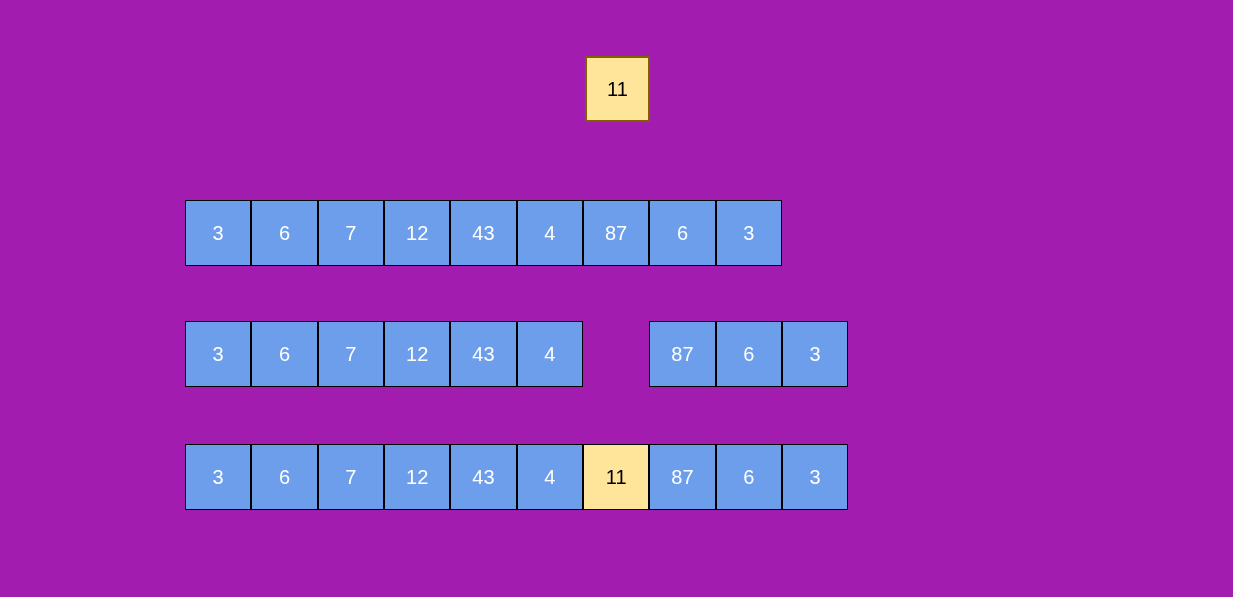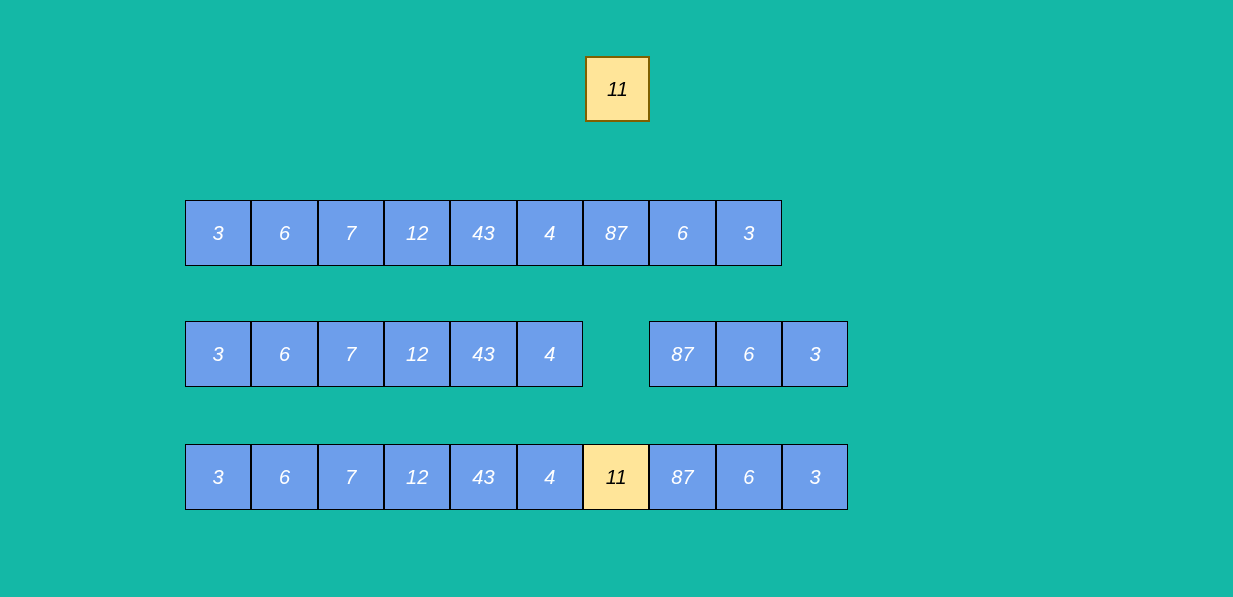--- a/index.html
+++ b/index.html
@@ -4,24 +4,23 @@
 <style>
   html, body {
     margin: 0;
     padding: 0;
     background: #000000;
   }
   .canvas {
     position: relative;
     width: 1233px;
     height: 597px;
-    background: #14b8a6;
+    background: #a21caf;
     overflow: hidden;
     font-family: "Liberation Sans", sans-serif;
-    font-style: italic;
   }
   .row {
     position: absolute;
     display: flex;
   }
   .cell {
     width: 66.33px;
     height: 66px;
     box-sizing: border-box;
     border: 1px solid #000000;

